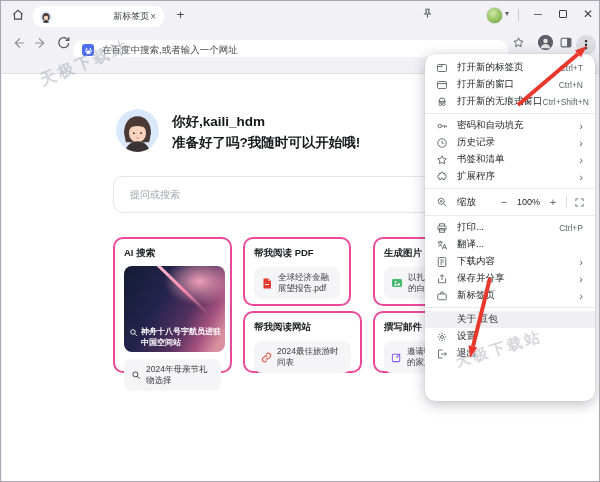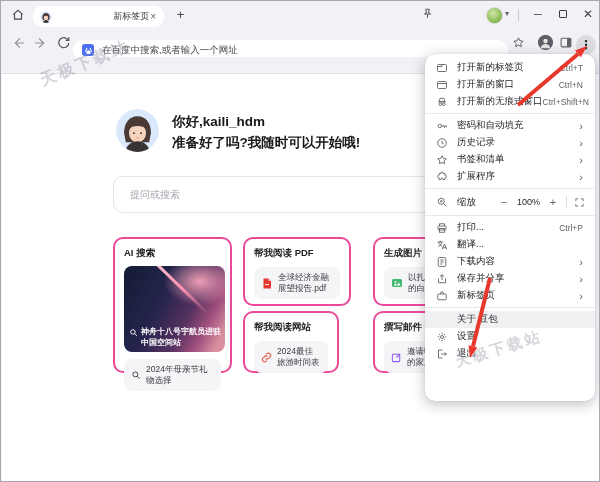--- a/index.html
+++ b/index.html
@@ -44,21 +44,21 @@
   .greet { position:absolute; left:170px; top:37px; }
   .greet .l1, .greet .l2 { font-size:13.5px; font-weight:700; color:#17181a; line-height:21px; white-space:nowrap; }
   .searchbox { position:absolute; left:111px; top:102px; width:378px; height:37px; border:1px solid #e4e4e9; border-radius:10px; background:#fff; display:flex; align-items:center; padding:0 16px; }
   .searchbox input { border:none; outline:none; width:100%; font-size:10px; color:#333; font-family:inherit; background:transparent; }
   .searchbox input::placeholder { color:#a2a5ad; }
 
   .card { position:absolute; background:#fff; border:2px solid #ec4899; border-radius:10px; padding:8px 9px; }
   .card-title { font-size:9.5px; font-weight:700; color:#1d1e20; }
   .card-ai   { left:111px; top:163px; width:119px; height:136px; }
   .card-pdf  { left:241px; top:163px; width:108px; height:69px; }
-  .card-site { left:241px; top:237px; width:96px; height:62px; }
+  .card-site { left:241px; top:237px; width:119px; height:62px; }
   .card-img  { left:371px; top:163px; width:119px; height:69px; }
   .card-mail { left:371px; top:237px; width:119px; height:62px; }
 
   .ai-image { margin-top:6px; width:101px; height:86px; border-radius:8px; position:relative; overflow:hidden;
     background:
       radial-gradient(60px 40px at 75% 18%, rgba(255,170,190,.9), rgba(255,120,160,0) 60%),
       linear-gradient(118deg, #131c33 0%, #25244d 38%, #55315f 62%, #a14f7d 78%, #d98fa0 92%);
   }
   .ai-image .streak { position:absolute; left:18px; top:-14px; width:3px; height:90px; background:linear-gradient(#ffd9e2, #ff8fb0 60%, rgba(255,143,176,0)); transform:rotate(-46deg); transform-origin:top left; border-radius:2px; filter:blur(.4px); }
   .ai-caption { position:absolute; left:5px; bottom:4px; display:flex; gap:3px; color:#fff; }

